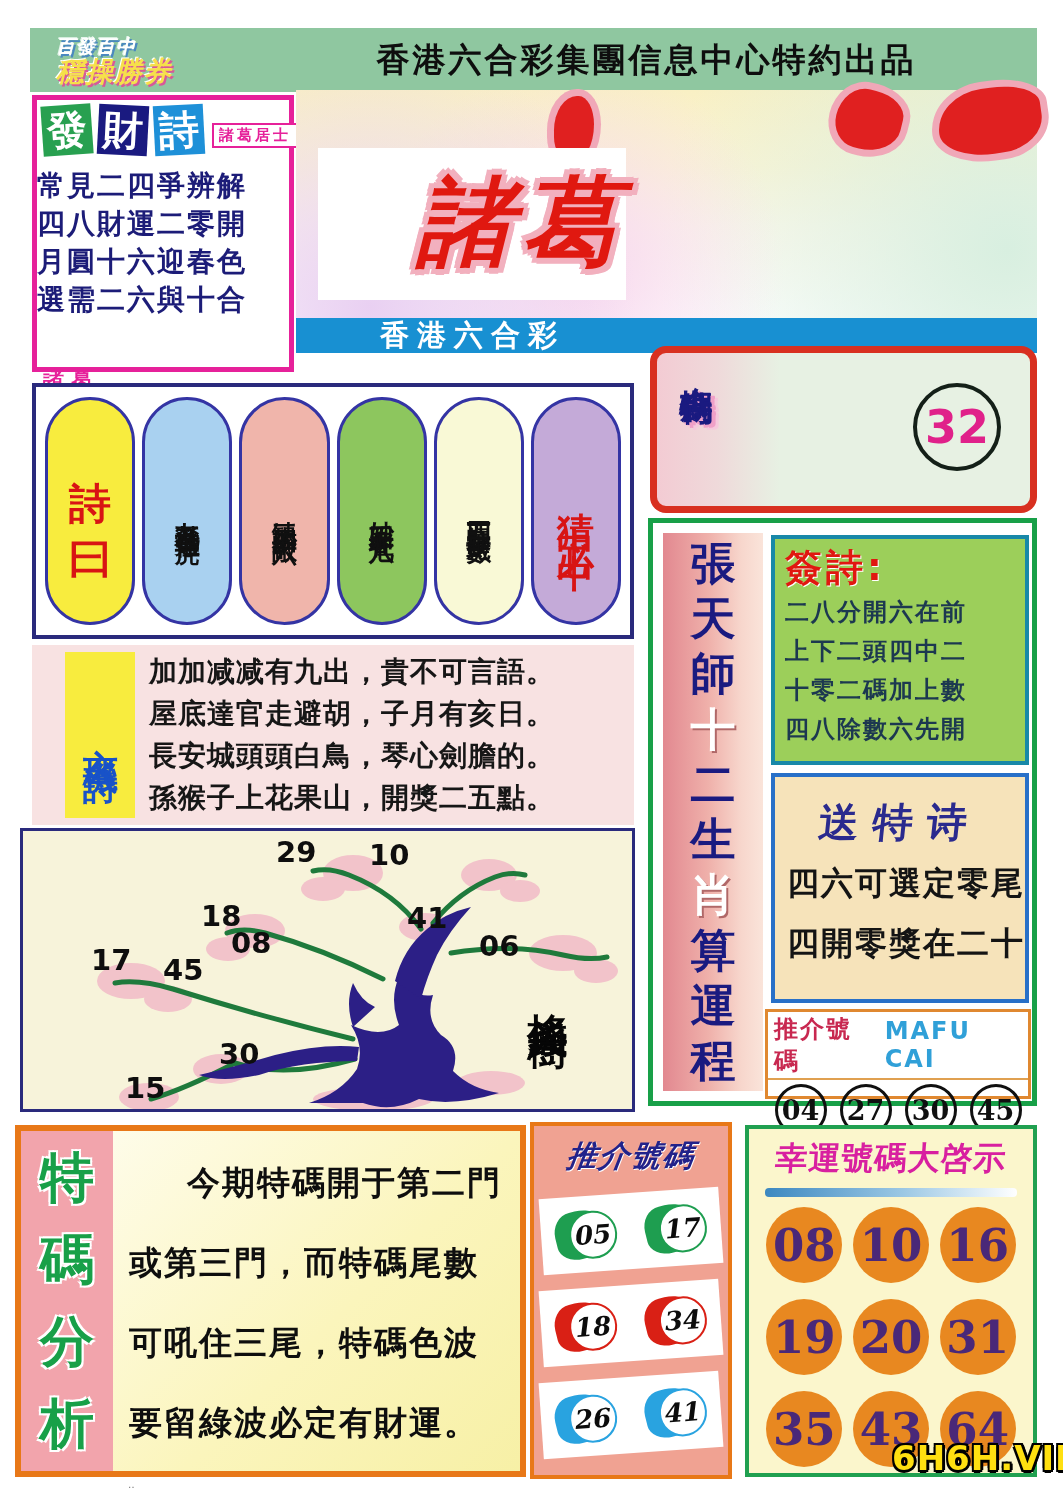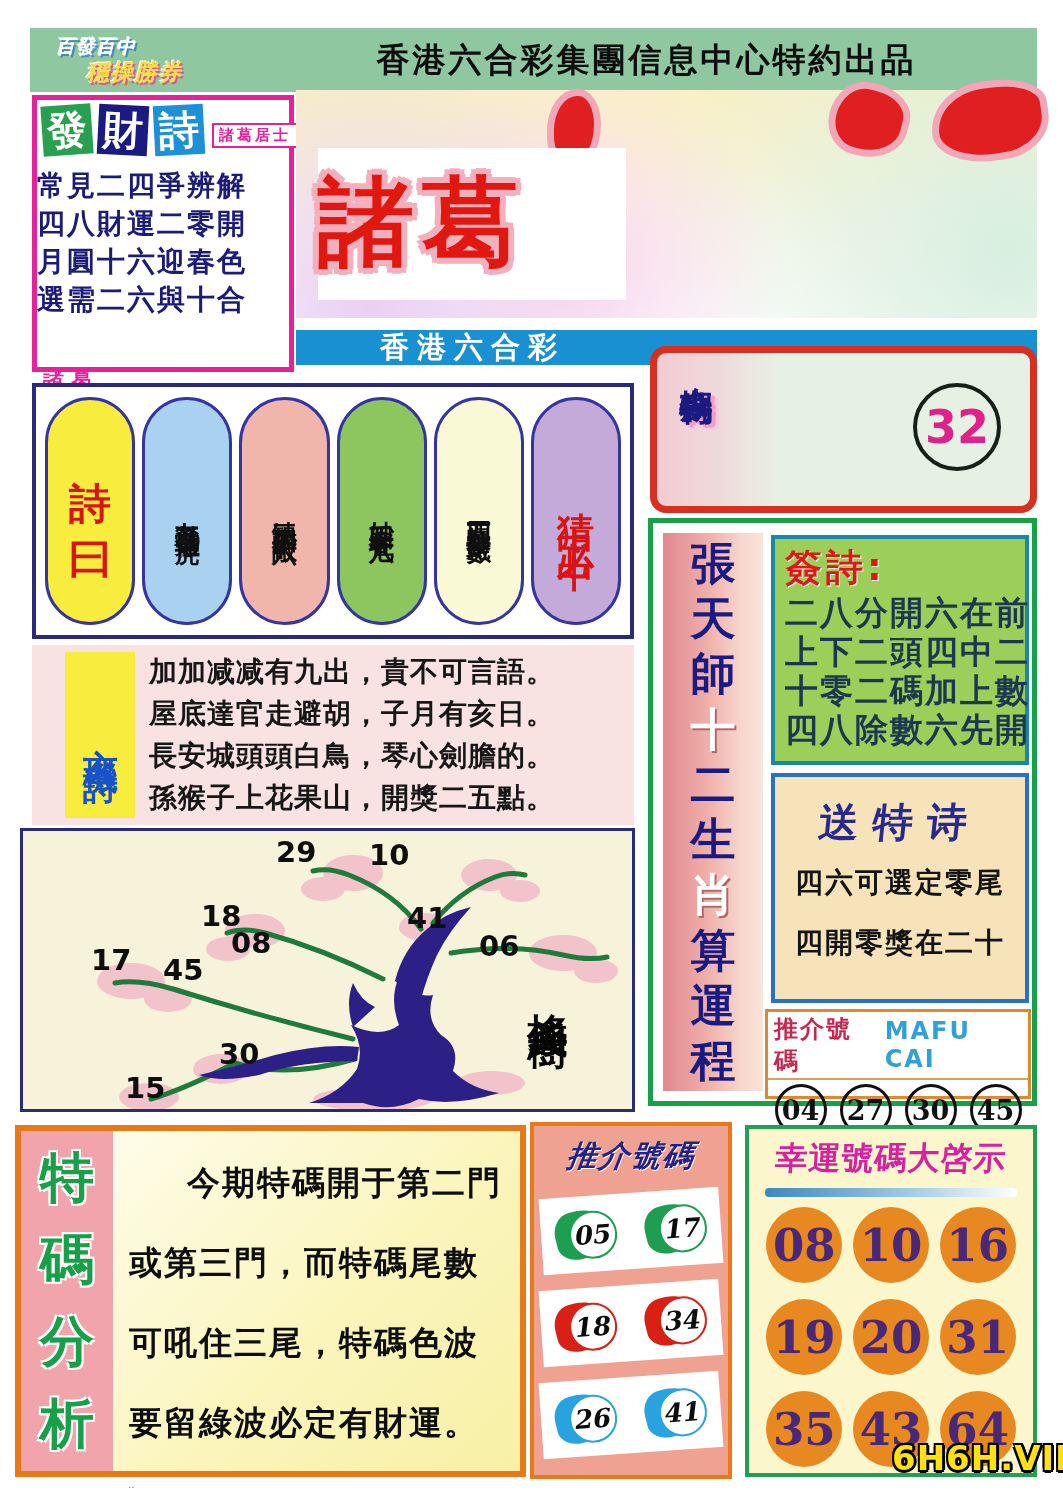--- a/index.html
+++ b/index.html
@@ -4,21 +4,21 @@
 <style>
   html,body{margin:0;padding:0;background:#ffffff;}
   .page{position:relative;width:1063px;height:1496px;background:#fff;overflow:hidden;
         font-family:"DejaVu Sans","Liberation Sans",sans-serif;}
   .abs{position:absolute;}
 
   
   .header{left:30px;top:28px;width:1007px;height:64px;background:#8fc7a0;display:flex;align-items:center;}
   .logo{margin-left:26px;width:200px;line-height:24px;font-style:italic;font-weight:bold;white-space:nowrap;}
   .logo .l1{color:#ffffff;font-size:19px;text-shadow:2px 2px 0 #4a88c0,-1px -1px 0 #e8f6ee;letter-spacing:1px;font-family:Liberation Mono, monospace;}
-  .logo .l2{color:#f6e04a;font-size:23px;margin-left:30px;text-shadow:2px 2px 0 #d85898,-1px -1px 0 #fff;letter-spacing:1px;}
+  .logo .l2{color:#f6e04a;font-size:28px;text-shadow:2px 2px 0 #d85898,-1px -1px 0 #fff;letter-spacing:1px;}
   .htitle{flex:1;text-align:center;font-size:33px;font-weight:bold;color:#0e0e0e;letter-spacing:3px;}
   .issue{background:#ffffff;border-radius:24px;padding:3px 16px;font-size:30px;font-weight:bold;color:#0e0e0e;margin-right:44px;white-space:nowrap;}
 
   
   .fortune{left:32px;top:95px;width:262px;height:277px;border:5px solid #e6219a;background:#fff;box-sizing:border-box;}
   .ftiles{display:flex;align-items:flex-start;padding:5px 4px 0 5px;height:56px;}
   .tile{width:50px;height:50px;color:#fff;font-size:40px;font-weight:bold;display:flex;align-items:center;justify-content:center;flex:none;}
   .tile1{background:#28a050;transform:rotate(-4deg);}
   .tile2{background:#1a1a80;transform:rotate(3deg);margin-left:6px;}
   .tile3{background:#1e90d8;transform:rotate(-3deg);margin-left:6px;}
@@ -33,32 +33,32 @@
          display:flex;align-items:center;justify-content:center;margin-left:3px;}
 
   
   .collage{left:296px;top:90px;width:741px;height:228px;
     background:
       radial-gradient(circle at 10% 95%, #e9d0f2 0%, rgba(233,208,242,0) 38%),
       radial-gradient(circle at 38% 78%, #f7d7ee 0%, rgba(247,215,238,0) 42%),
       radial-gradient(circle at 96% 70%, #d8efe0 0%, rgba(216,239,224,0) 48%),
       linear-gradient(180deg,#f9f0c4 0%,#fbf4d4 34%,#fdf8ea 60%,#ffffff 100%);}
   .zgpanel{position:absolute;left:22px;top:58px;width:308px;height:152px;background:#fff;
-           display:flex;align-items:center;justify-content:flex-start;}
+           display:flex;align-items:center;justify-content:flex-end;font-style:italic;}
   .zgtext{font-size:96px;font-weight:bold;color:#e01810;letter-spacing:8px;white-space:nowrap;
           text-shadow:6px 0 0 #f2b0be,-6px 0 0 #f2b0be,0 6px 0 #f2b0be,0 -6px 0 #f2b0be,
                       5px 5px 0 #f2b0be,-5px 5px 0 #f2b0be,5px -5px 0 #f2b0be,-5px -5px 0 #f2b0be;}
   .frag{position:absolute;background:#e02020;box-shadow:0 0 0 7px #f0a8b8;}
   .frag1{left:258px;top:6px;width:40px;height:66px;border-radius:60% 40% 55% 45%/55% 45% 60% 40%;}
   .frag2{left:540px;top:0px;width:66px;height:60px;border-radius:45% 55% 60% 40%/60% 40% 50% 50%;transform:rotate(14deg);}
   .frag3{left:642px;top:-2px;width:104px;height:66px;border-radius:50% 50% 45% 55%/65% 35% 55% 45%;transform:rotate(-8deg);}
 
   
   .bluebar{left:296px;top:318px;width:741px;height:35px;background:#1890d2;color:#fff;
-           font-size:29px;font-weight:bold;letter-spacing:8px;line-height:35px;padding-left:84px;box-sizing:border-box;margin-top:12px;}
+           font-size:29px;font-weight:bold;letter-spacing:8px;line-height:35px;padding-left:84px;box-sizing:border-box;}
 
   
   .special{left:650px;top:346px;width:387px;height:167px;border:7px solid #d83020;border-radius:16px;box-sizing:border-box;
            background:linear-gradient(90deg,#f3cbd3 0%,#efd9da 16%,#e7f1e3 33%,#e7f1e3 100%);z-index:5;}
   .speclabel{position:absolute;left:16px;top:8px;writing-mode:vertical-rl;text-orientation:upright;
              font-size:33px;font-weight:bold;color:#1a1a80;letter-spacing:2px;
              text-shadow:4px 3px 0 #f0a0c8,7px 5px 0 #f6c8dc;}
   .speccirc{position:absolute;border:4px solid #142018;border-radius:50%;background:transparent;
             display:flex;align-items:center;justify-content:center;color:#e0218a;font-weight:bold;}
   .spec1{left:112px;top:12px;width:98px;height:98px;font-size:55px;}
@@ -94,26 +94,26 @@
   
   .tallbox{left:648px;top:518px;width:389px;height:588px;border:5px solid #18a048;background:#fff;box-sizing:border-box;}
   .zstrip{position:absolute;left:10px;top:10px;width:100px;height:558px;
           background:linear-gradient(90deg,#e28890 0%,#efb0aa 45%,#f7d6cc 78%,#fae4da 100%);
           display:flex;flex-direction:column;align-items:center;justify-content:space-between;padding:4px 0;box-sizing:border-box;}
   .zchar{font-size:45px;font-weight:bold;color:#1a1a80;line-height:53px;}
   .zchar.wchar{color:#ffffff;text-shadow:2px 2px 0 #b06868;}
   .qianshi{position:absolute;left:118px;top:12px;width:258px;height:230px;background:#9ccf5a;border:4px solid #1888a8;
            box-sizing:border-box;padding:4px 10px;}
   .qtitle{color:#e01810;font-size:37px;font-weight:bold;letter-spacing:4px;text-shadow:1px 1px 0 #fff;}
-  .qline{font-size:33px;font-weight:bold;color:#1c3850;line-height:39px;letter-spacing:2px;white-space:nowrap;}
+  .qline{font-size:24px;font-weight:bold;color:#1c3850;line-height:39px;letter-spacing:2px;white-space:nowrap;}
   .songte{position:absolute;left:118px;top:250px;width:258px;height:230px;background:#f6e3ba;border:4px solid #2870c8;
           box-sizing:border-box;text-align:center;}
   .stitle{margin-top:18px;font-size:40px;font-weight:bold;color:#2a2a8e;letter-spacing:14px;
           font-family:"DejaVu Serif","Liberation Serif",serif;transform:skewX(-6deg);}
-  .sline{font-size:28px;font-weight:bold;color:#141414;line-height:54px;letter-spacing:2px;margin-top:6px;white-space:nowrap;}
+  .sline{font-size:32px;font-weight:bold;color:#141414;line-height:54px;letter-spacing:2px;margin-top:6px;white-space:nowrap;text-align:right;}
   .sline:first-of-type{margin-top:26px;}
   .mafu{position:absolute;left:112px;top:486px;width:266px;height:90px;background:#fff;border:3px solid #e08830;box-sizing:border-box;}
   .mafuhead{display:flex;align-items:center;border-bottom:2px solid #e0a050;padding:1px 6px;}
   .mafulabel{color:#c82850;font-size:24px;font-weight:bold;letter-spacing:2px;}
   .mafubrand{color:#30a0d8;font-size:24px;font-weight:bold;margin-left:14px;letter-spacing:2px;}
   .mafuballs{display:flex;justify-content:space-around;align-items:center;padding-top:4px;}
   .mafuball{width:46px;height:46px;border:3px solid #101010;border-radius:50%;display:flex;align-items:center;justify-content:center;
             font-size:27px;font-weight:bold;color:#101010;font-family:"DejaVu Serif",serif;}
 
   

